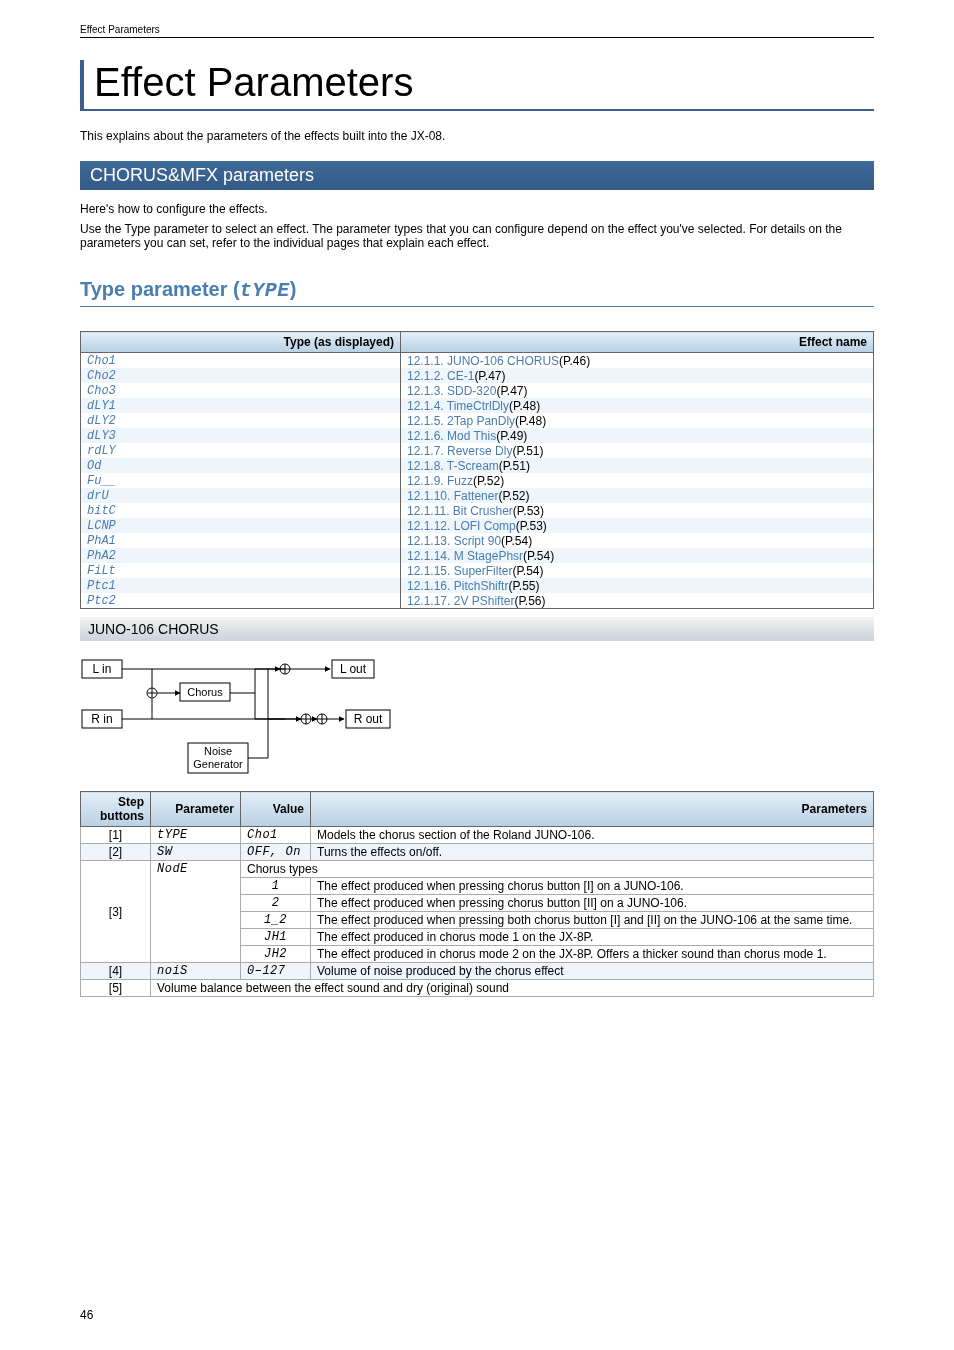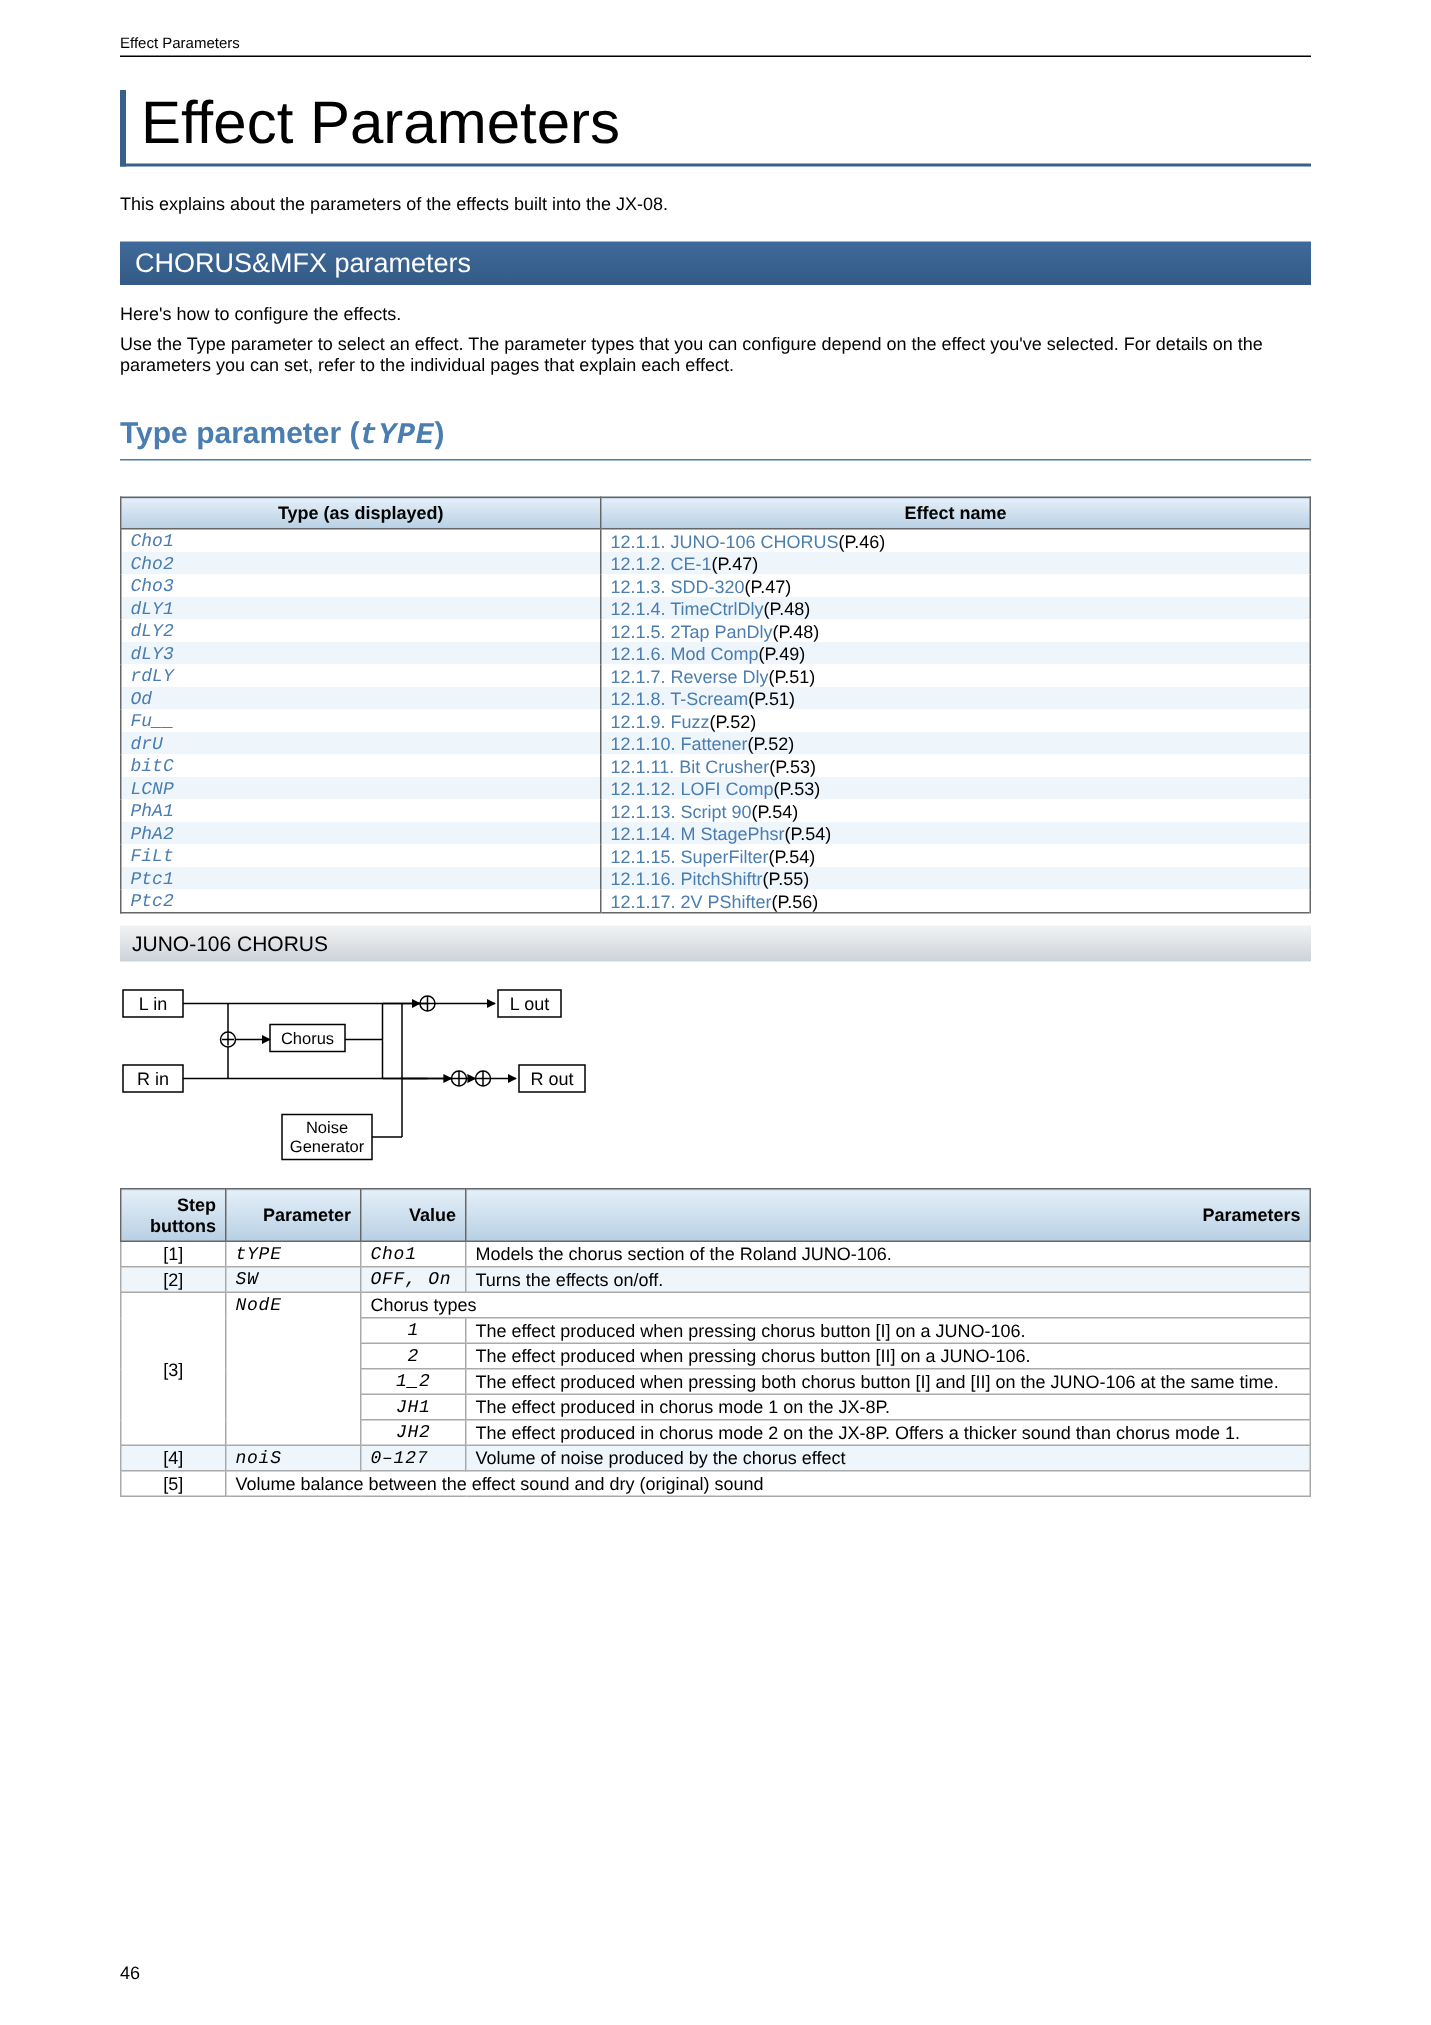--- a/index.html
+++ b/index.html
@@ -63,21 +63,21 @@
     width: 100%;
     border-collapse: collapse;
     font-size: 12px;
     border: 1px solid #666;
   }
   table.type-table th {
     background: linear-gradient(180deg, #e4eff8 0%, #b8d0e4 100%);
     font-weight: bold;
     padding: 3px 6px;
     border: 1px solid #666;
-    text-align: center;
+    text-align: right;
   }
   table.type-table td {
     padding: 1px 6px 0 6px;
     border-right: 1px solid #666;
   }
   table.type-table tr:nth-child(even) td { background: #eef5fb; }
   table.type-table tr:nth-child(odd) td { background: #fff; }
   table.type-table .col-type { color: #4a7db0; font-family: "Courier New", monospace; font-style: italic; width: 320px; }
   table.type-table .col-effect a { color: #4a7db0; text-decoration: none; }
   table.type-table .col-effect .pg { color: #000; }
@@ -166,21 +166,21 @@
       <tr>
         <td class="col-type">dLY1</td>
         <td class="col-effect"><a href="#">12.1.4. TimeCtrlDly</a><span class="pg">(P.48)</span></td>
       </tr>
       <tr>
         <td class="col-type">dLY2</td>
         <td class="col-effect"><a href="#">12.1.5. 2Tap PanDly</a><span class="pg">(P.48)</span></td>
       </tr>
       <tr>
         <td class="col-type">dLY3</td>
-        <td class="col-effect"><a href="#">12.1.6. Mod Comp</a><span class="pg">(P.49)</span></td>
+        <td class="col-effect"><a href="#">12.1.6. Mod This</a><span class="pg">(P.49)</span></td>
       </tr>
       <tr>
         <td class="col-type">rdLY</td>
         <td class="col-effect"><a href="#">12.1.7. Reverse Dly</a><span class="pg">(P.51)</span></td>
       </tr>
       <tr>
         <td class="col-type">Od</td>
         <td class="col-effect"><a href="#">12.1.8. T-Scream</a><span class="pg">(P.51)</span></td>
       </tr>
       <tr>

